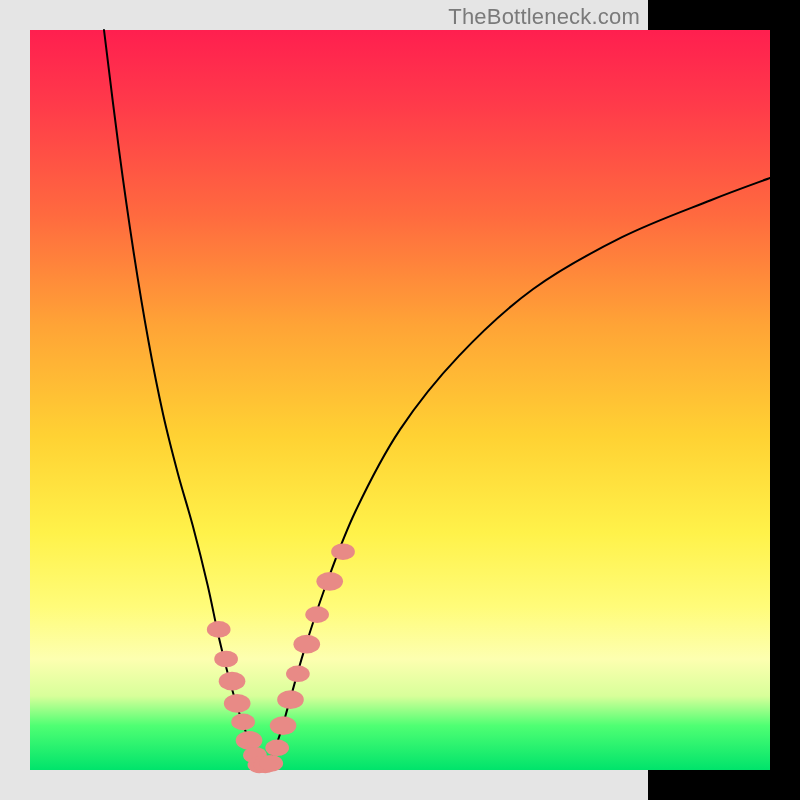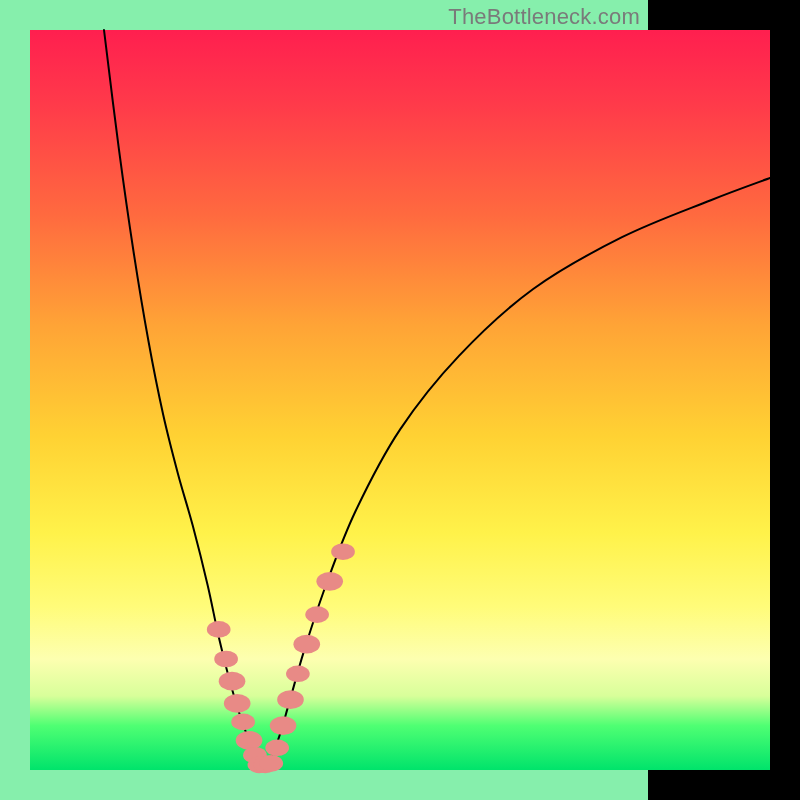--- a/index.html
+++ b/index.html
@@ -8,21 +8,21 @@
     width: 800px;
     height: 800px;
     background: #000;
     overflow: hidden;
     font-family: Arial, Helvetica, sans-serif;
   }
   .stage {
     position: relative;
     width: 648px;
     height: 800px;
-    background: #86efac;
+    background: #e5e5e5;
   }
   .plot-area {
     position: absolute;
     left: 30px;
     top: 30px;
     width: 740px;
     height: 740px;
     
     background: linear-gradient(
       to bottom,

